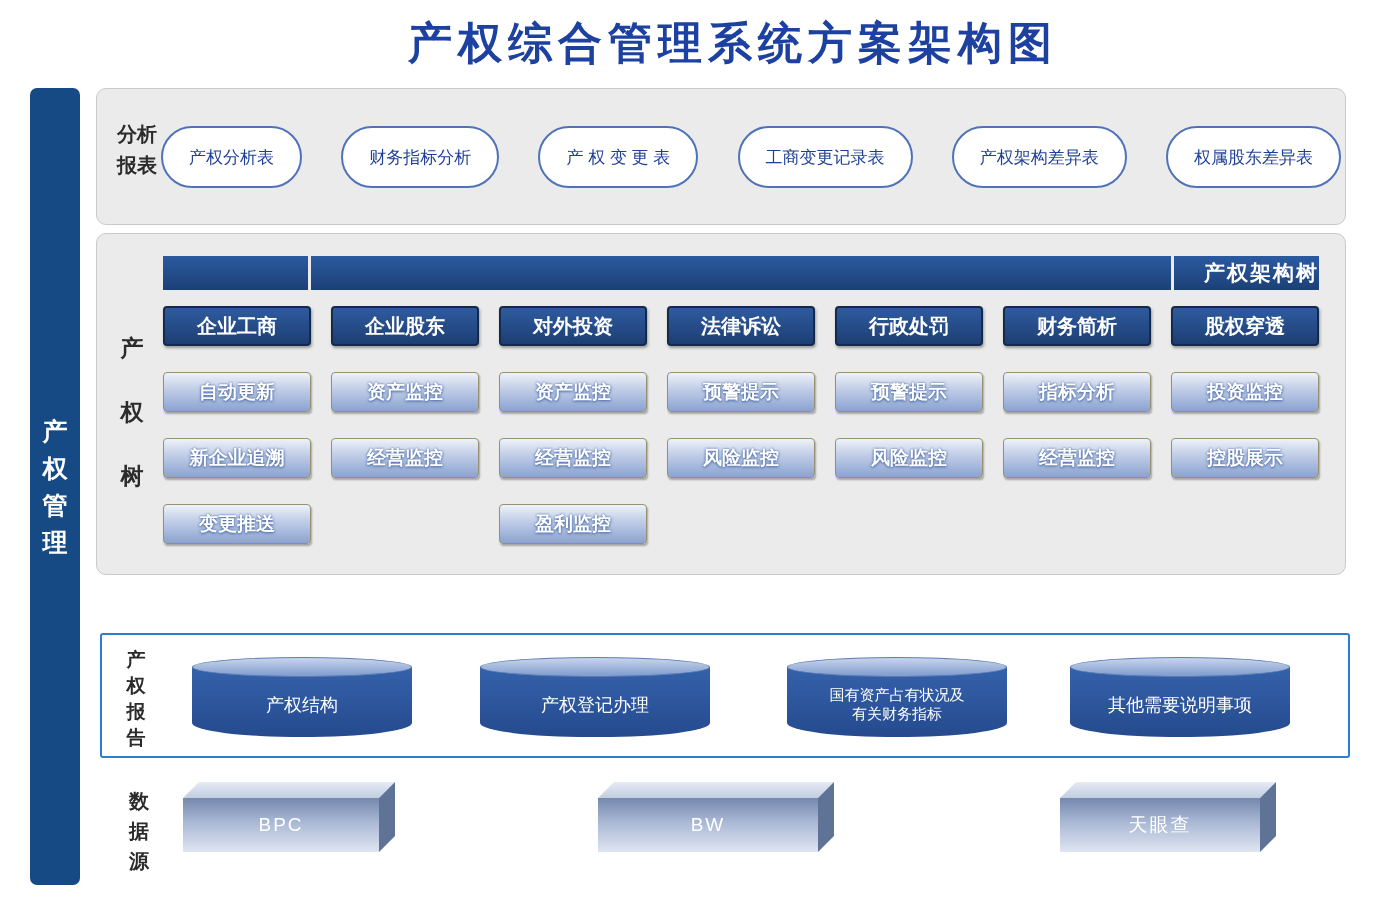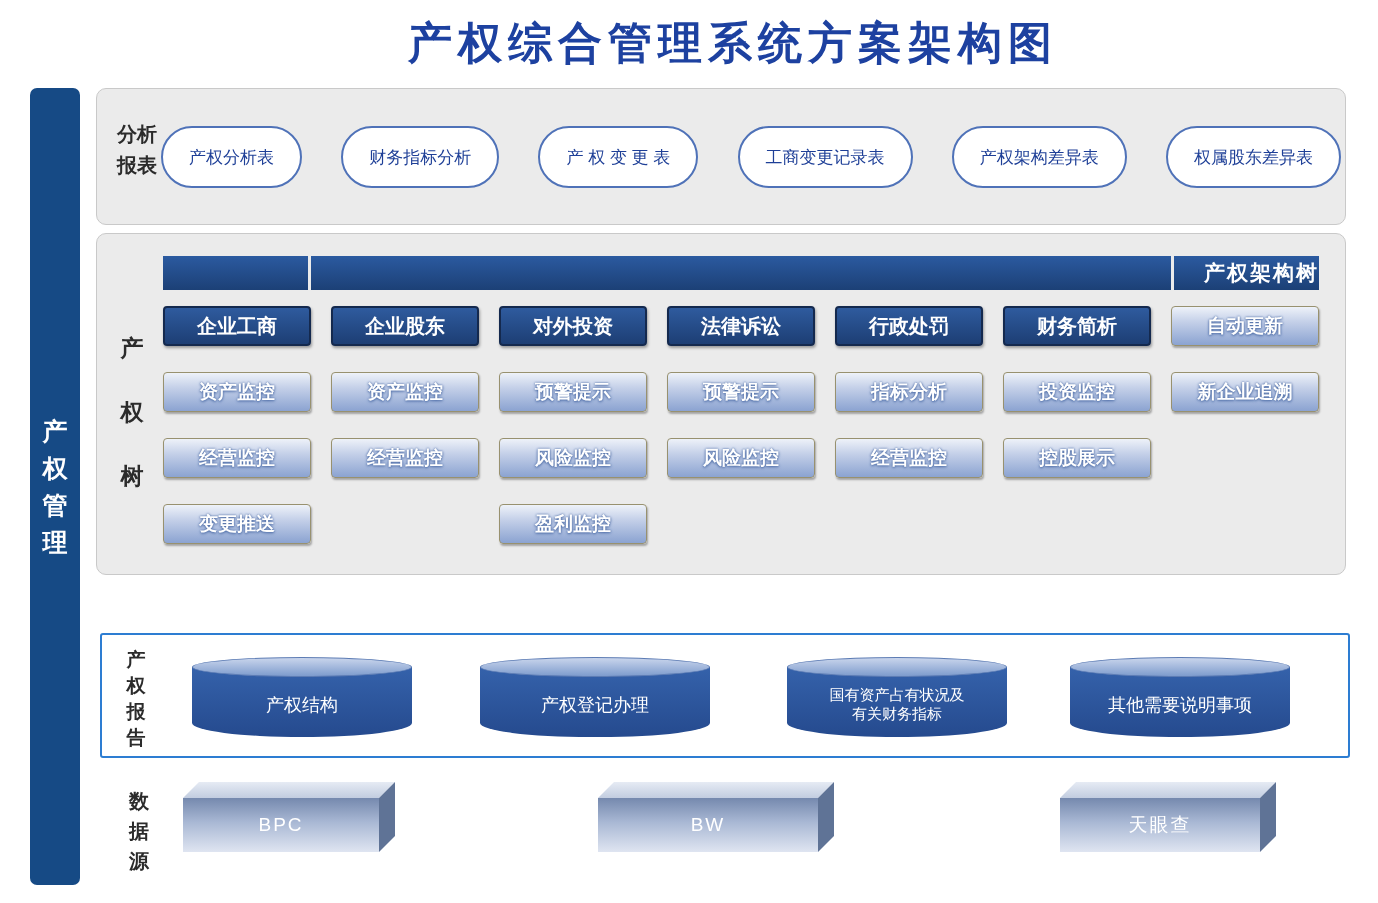--- a/index.html
+++ b/index.html
@@ -114,20 +114,21 @@
     </div>
 
     <div class="tree-grid">
 
       <div class="tcell head">企业工商</div>
       <div class="tcell head">企业股东</div>
       <div class="tcell head">对外投资</div>
       <div class="tcell head">法律诉讼</div>
       <div class="tcell head">行政处罚</div>
       <div class="tcell head">财务简析</div>
+      <div class="tcell head">股权穿透</div>
 
       <div class="tcell sub">自动更新</div>
       <div class="tcell sub">资产监控</div>
       <div class="tcell sub">资产监控</div>
       <div class="tcell sub">预警提示</div>
       <div class="tcell sub">预警提示</div>
       <div class="tcell sub">指标分析</div>
       <div class="tcell sub">投资监控</div>
 
       <div class="tcell sub">新企业追溯</div>

